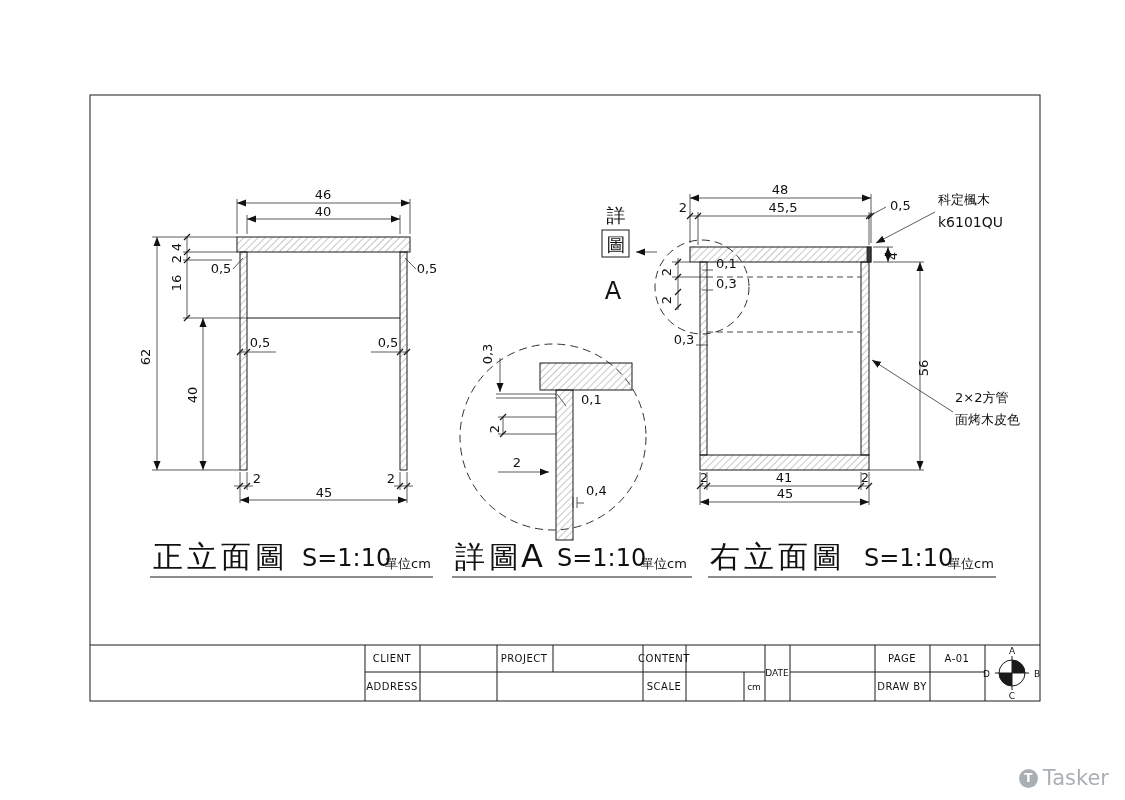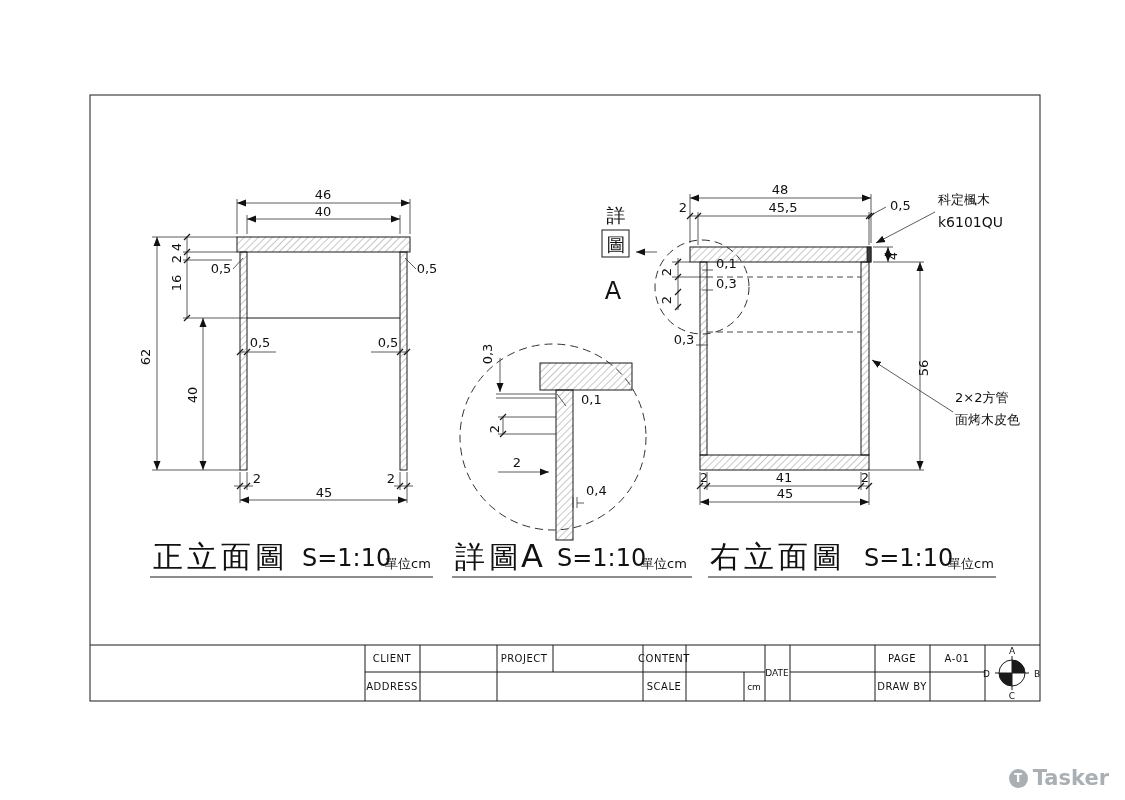--- a/index.html
+++ b/index.html
@@ -22,21 +22,21 @@
   .marker-letter{font-size:24px;}
   .anno{font-size:13px;}
   .anno-code{font-size:14px;}
   .tb{font-size:10px;letter-spacing:0.5px;}
   .tb-small{font-size:9px;}
   .compass-letter{font-size:9px;}
   .watermark{position:absolute;right:16px;bottom:10px;display:flex;align-items:center;gap:5px;
              color:#a6abb0;opacity:0.95;}
   .wm-icon{width:19px;height:19px;border-radius:50%;background:#a6abb0;color:#fff;
            display:flex;align-items:center;justify-content:center;font-size:12px;font-weight:bold;}
-  .wm-text{font-size:21px;font-weight:bold;}
+  .wm-text{font-size:21px;font-weight:normal;}
 </style>
 </head>
 <body>
 
 <div class="page">
 <svg width="1125" height="800" viewBox="0 0 1125 800">
   <defs>
     <pattern id="hatch" width="5" height="5" patternUnits="userSpaceOnUse" patternTransform="rotate(45)">
       <line x1="0" y1="0" x2="0" y2="5" stroke="#8f8f8f" stroke-width="1"></line>
     </pattern>

